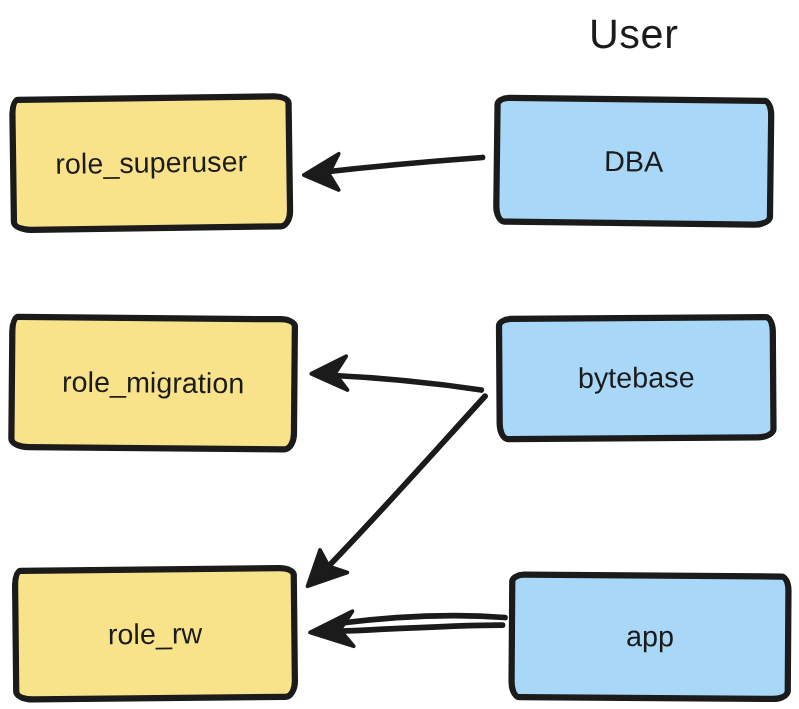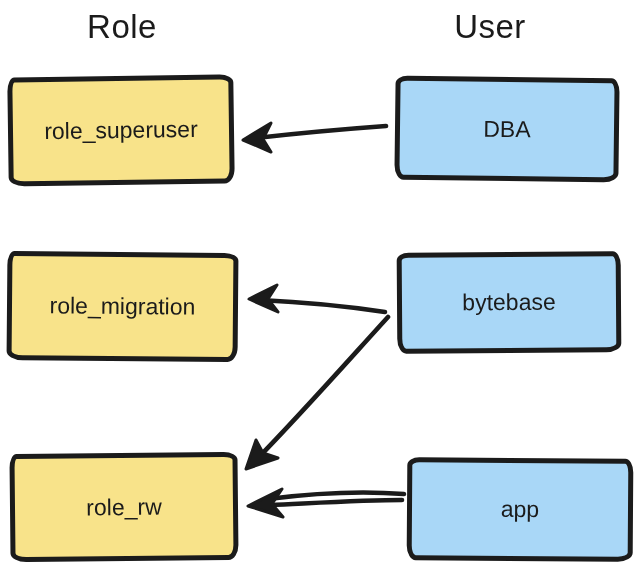--- a/index.html
+++ b/index.html
@@ -23,21 +23,21 @@
     position:absolute;
     font-size:33px;
     font-weight:500;
     letter-spacing:.5px;
     color:var(--text);
     text-align:center;
     width:200px;
     top:8px;
   }
   .t-role{left:22px;}
-  .t-user{left:390px;}
+  .t-user{left:407px;}
   .node{
     position:absolute;
     border:5px solid var(--ink);
     display:flex;align-items:center;justify-content:center;
     font-size:23px;
     color:var(--text);
   }
   .node.role{
     background:var(--role-fill);
     border-radius:7px 14px 10px 16px / 14px 8px 15px 9px;
@@ -63,21 +63,20 @@
   svg.edges path.head{
     fill:var(--ink);stroke:var(--ink);stroke-width:3;
     stroke-linejoin:round;stroke-linecap:round;
   }
 </style>
 </head>
 <body>
 
 <div class="stage">
 
-  <div class="col-title t-role">Role</div>
   <div class="col-title t-user">User</div>
 
   <div class="node role n-rs">
     <span>role_superuser</span>
   </div>
   <div class="node role n-rm">
     <span>role_migration</span>
   </div>
   <div class="node role n-rw">
     <span>role_rw</span>

